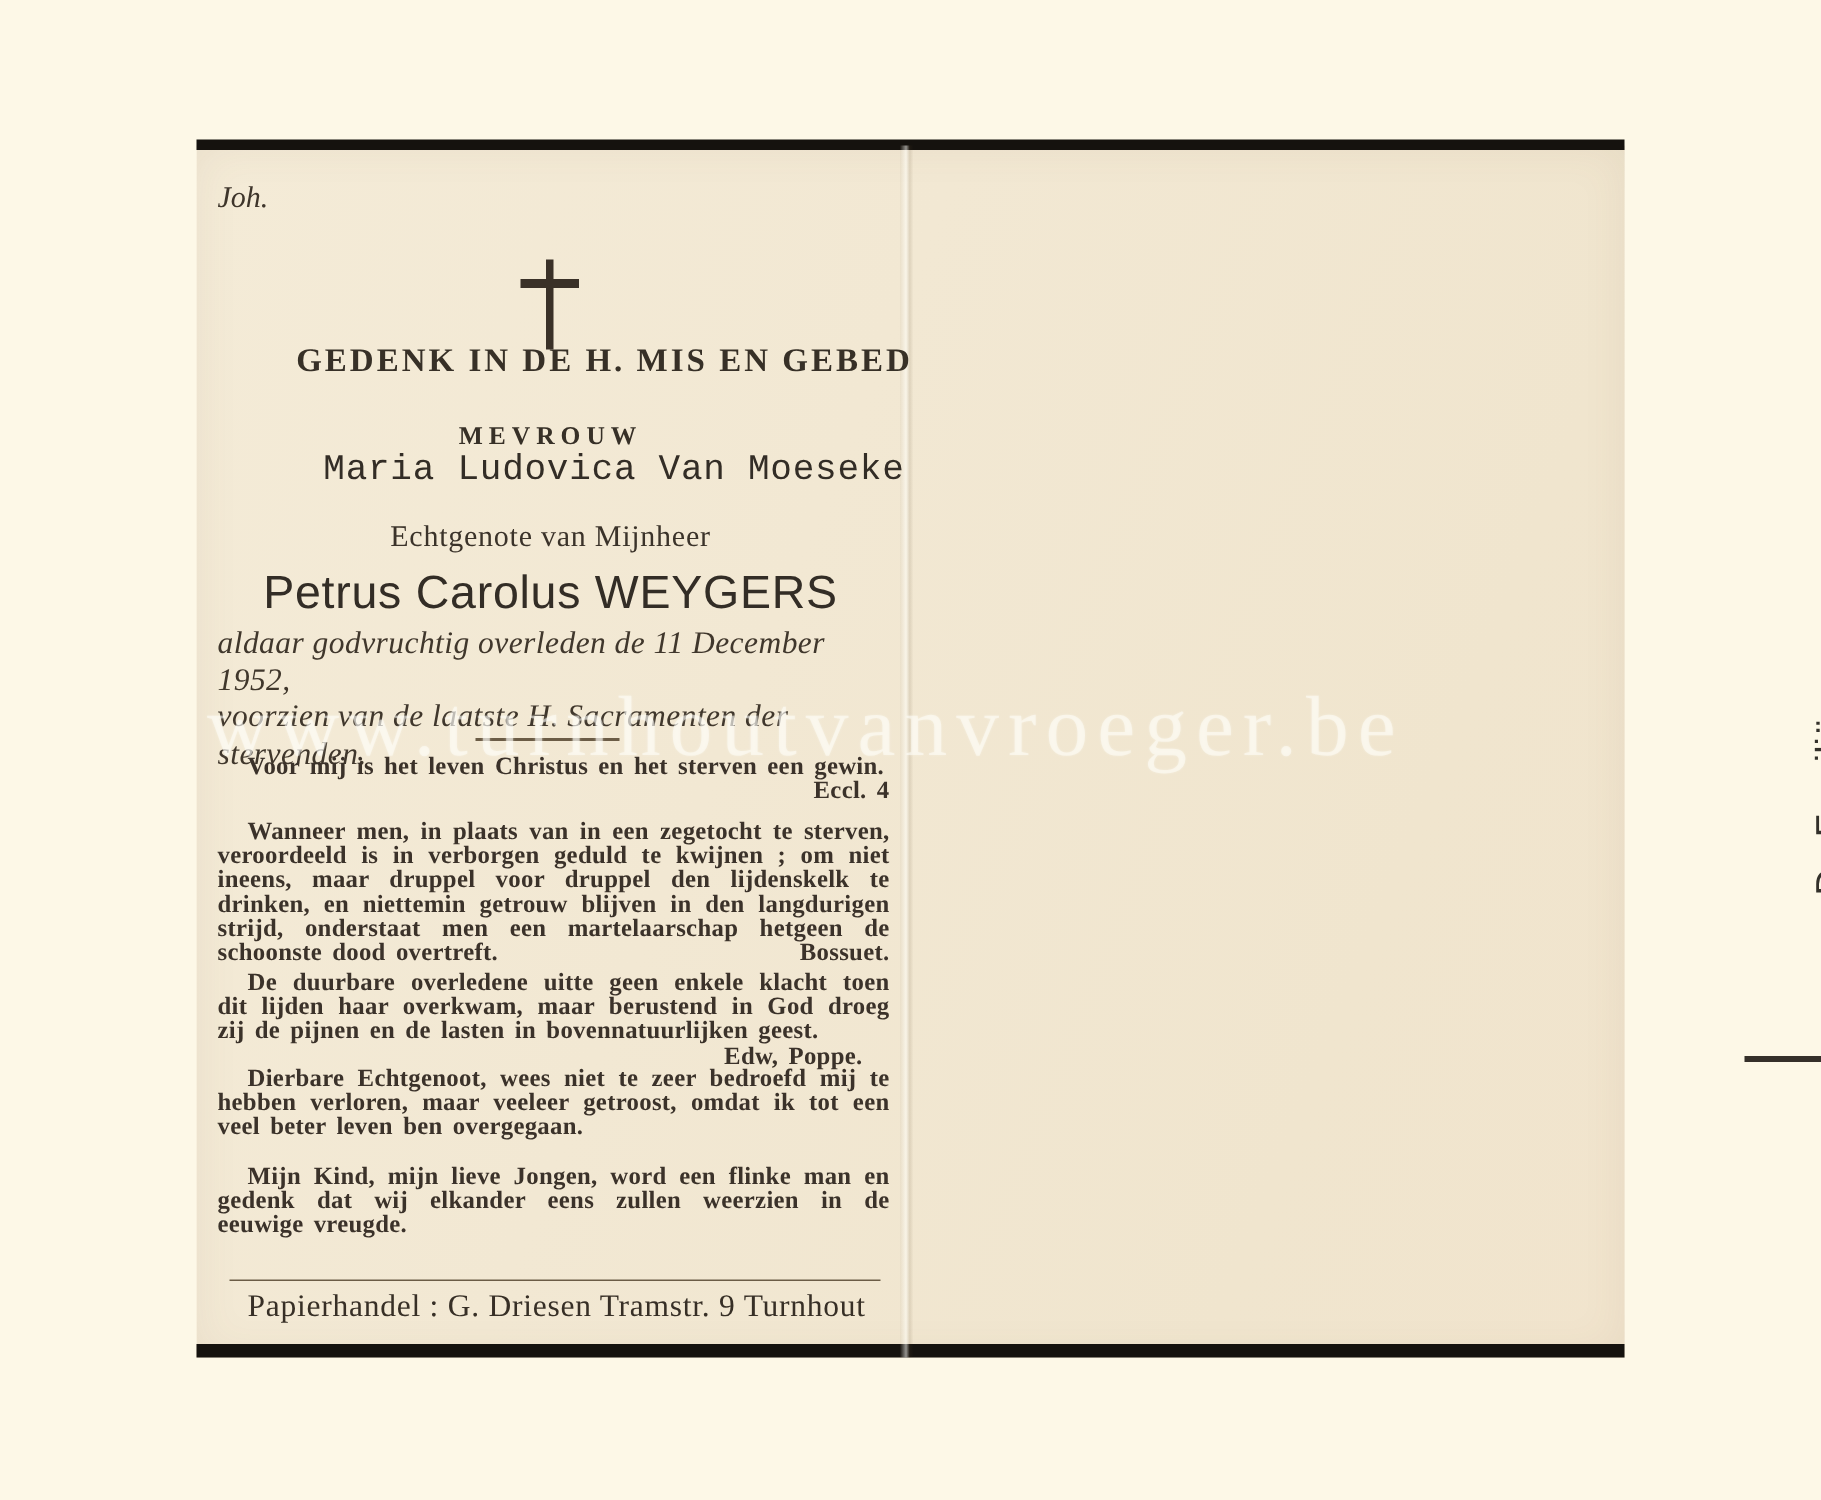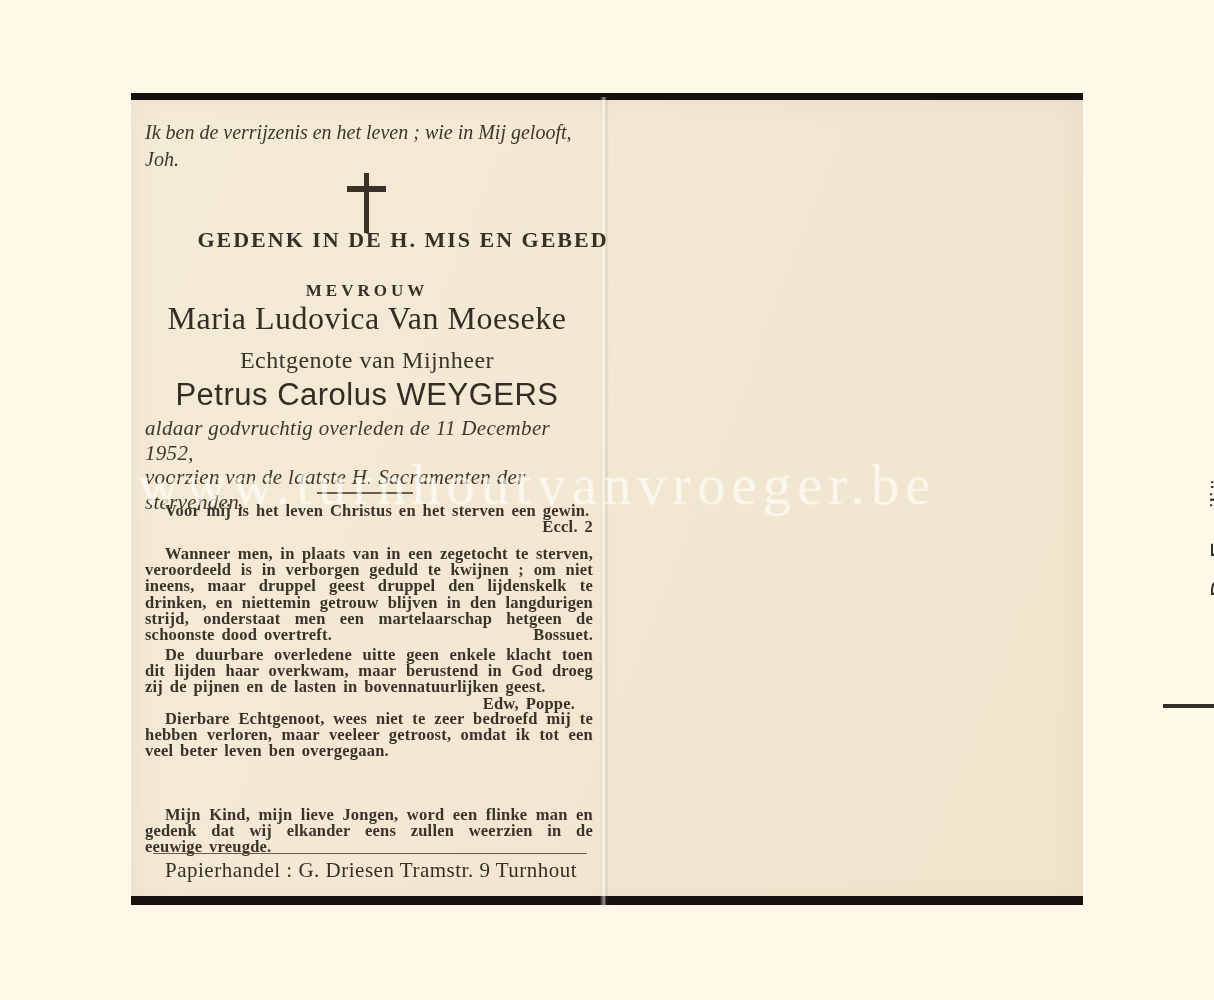--- a/index.html
+++ b/index.html
@@ -27,36 +27,36 @@
 
   .abs{position:absolute;}
   .quote{left:14px;top:22px;width:448px;font-style:italic;font-size:20px;line-height:27px;color:#3e352b;}
   .quote .l2{display:flex;justify-content:space-between;}
 
   .cross1-stem{left:233px;top:76px;width:5px;height:60px;background:#3a3128;}
   .cross1-bar{left:216px;top:89px;width:39px;height:6px;background:#3a3128;}
 
   .h-gedenk{left:0;top:130px;width:472px;text-align:center;font-weight:bold;font-size:22px;letter-spacing:2px;color:#373027;margin-left:36px;}
   .h-mevrouw{left:0;top:184px;width:472px;text-align:center;font-weight:bold;font-size:17px;letter-spacing:4px;color:#373027;}
-  .name1{left:0;top:203px;width:472px;text-align:center;font-family:Liberation Serif, serif;font-size:32px;letter-spacing:.5px;color:#332d26;}
-  .relation{left:0;top:250px;width:472px;text-align:center;font-size:24px;letter-spacing:.5px;}
+  .name1{left:0;top:203px;width:472px;text-align:right;font-family:Liberation Mono, monospace;font-size:24px;letter-spacing:.5px;color:#332d26;}
+  .relation{left:0;top:250px;width:472px;text-align:center;font-size:20px;letter-spacing:.5px;}
   .name2{left:0;top:280px;width:472px;text-align:center;font-family:"Liberation Sans",sans-serif;font-size:31px;letter-spacing:.5px;color:#332d26;}
 
   .vitals{left:14px;top:319px;width:448px;font-style:italic;font-size:21px;line-height:24.5px;letter-spacing:.3px;color:#40372c;}
   .vitals .first{text-indent:18px;}
 
   .rule-short{left:186px;top:395px;width:96px;height:0;border-top:2px solid #6b5c46;}
 
   .para{left:14px;width:448px;font-size:16.5px;line-height:16.2px;font-weight:bold;
         text-align:justify;text-indent:20px;word-spacing:2.5px;letter-spacing:.2px;color:#3b322a;}
   .p1{top:406px;}
   .p2{top:449px;}
   .p3{top:550px;}
   .p4{top:614px;}
-  .p5{top:710px;}
+  .p5{top:679px;}
   .p6{top:733px;text-align:left;}
   .attrib{float:right;}
   .attrib-block{display:block;text-align:right;text-indent:0;padding-right:18px;}
 
   .rule-long{left:22px;top:756px;width:434px;height:0;border-top:1.5px solid #6b5c46;}
   .printer{left:22px;top:761px;width:434px;font-size:21px;letter-spacing:.5px;white-space:nowrap;color:#372f26;margin-left:12px;}
 
   
   .rot{
     position:absolute;left:602px;top:500px;width:385px;
@@ -80,21 +80,20 @@
 <div class="scene">
   <div class="card">
 
     <div class="bar top"></div>
     <div class="bar bottom"></div>
     <div class="fold"></div>
 
     <div class="page page-left">
 
       <div class="abs quote">
-        <div class="l1">Ik ben de verrijzenis en het leven ; wie in Mij gelooft,</div>
         <div class="l2">
           <span>Joh.</span>
         </div>
       </div>
 
       <div class="abs cross1-stem"></div>
       <div class="abs cross1-bar"></div>
 
       <div class="abs h-gedenk">GEDENK IN DE H. MIS EN GEBED</div>
       <div class="abs h-mevrouw">MEVROUW</div>
@@ -104,25 +103,25 @@
 
       <div class="abs vitals">
         <div>aldaar godvruchtig overleden de 11 December 1952,</div>
         <div>voorzien van de laatste H. Sacramenten der stervenden.</div>
       </div>
 
       <div class="abs rule-short"></div>
 
       <div class="abs para p1">
         <span>Voor mij is het leven Christus en het sterven een gewin.</span>
-        <span class="attrib">Eccl. 2</span>
+        <span class="attrib">Eccl. 4</span>
       </div>
 
       <div class="abs para p2">
-        <span>Wanneer men, in plaats van in een zegetocht te sterven, veroordeeld is in verborgen geduld te kwijnen ; om niet ineens, maar druppel geest druppel den lijdenskelk te drinken, en niettemin getrouw blijven in den langdurigen strijd, onderstaat men een martelaarschap hetgeen de schoonste dood overtreft.</span>
+        <span>Wanneer men, in plaats van in een zegetocht te sterven, veroordeeld is in verborgen geduld te kwijnen ; om niet ineens, maar druppel voor druppel den lijdenskelk te drinken, en niettemin getrouw blijven in den langdurigen strijd, onderstaat men een martelaarschap hetgeen de schoonste dood overtreft.</span>
         <span class="attrib">Bossuet.</span>
       </div>
 
       <div class="abs para p3">
         <span>De duurbare overledene uitte geen enkele klacht toen dit lijden haar overkwam, maar berustend in God droeg zij de pijnen en de lasten in bovennatuurlijken geest.</span>
         <span class="attrib-block">Edw, Poppe.</span>
       </div>
 
       <div class="abs para p4">
         <span>Dierbare Echtgenoot, wees niet te zeer bedroefd mij te hebben verloren, maar veeleer getroost, omdat ik tot een veel beter leven ben overgegaan.</span>

